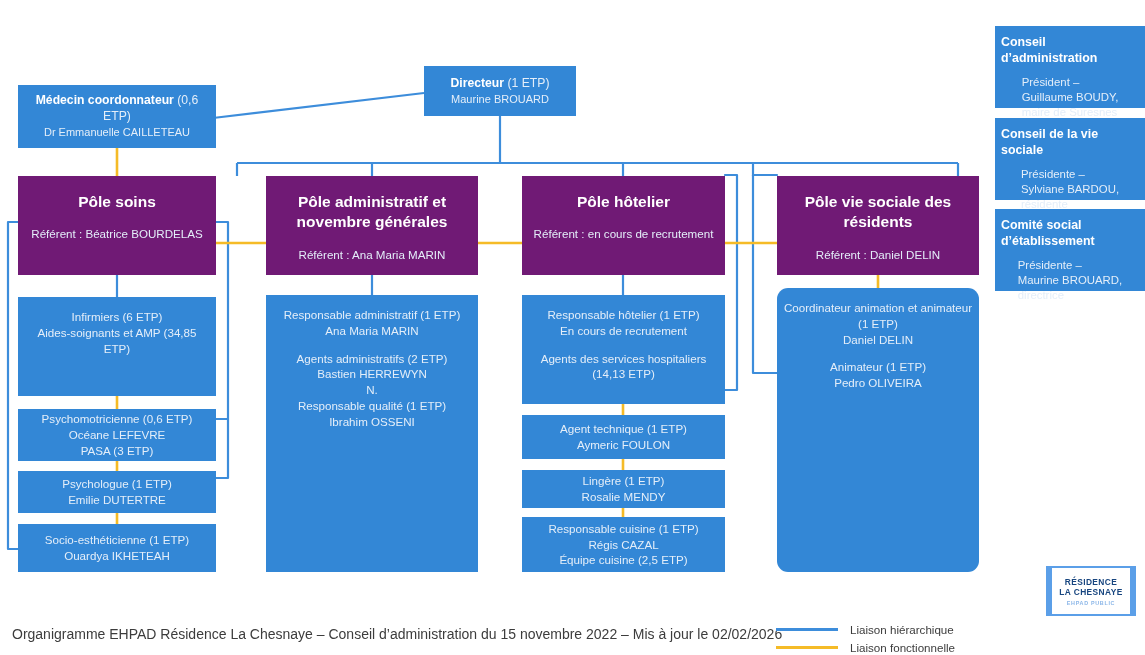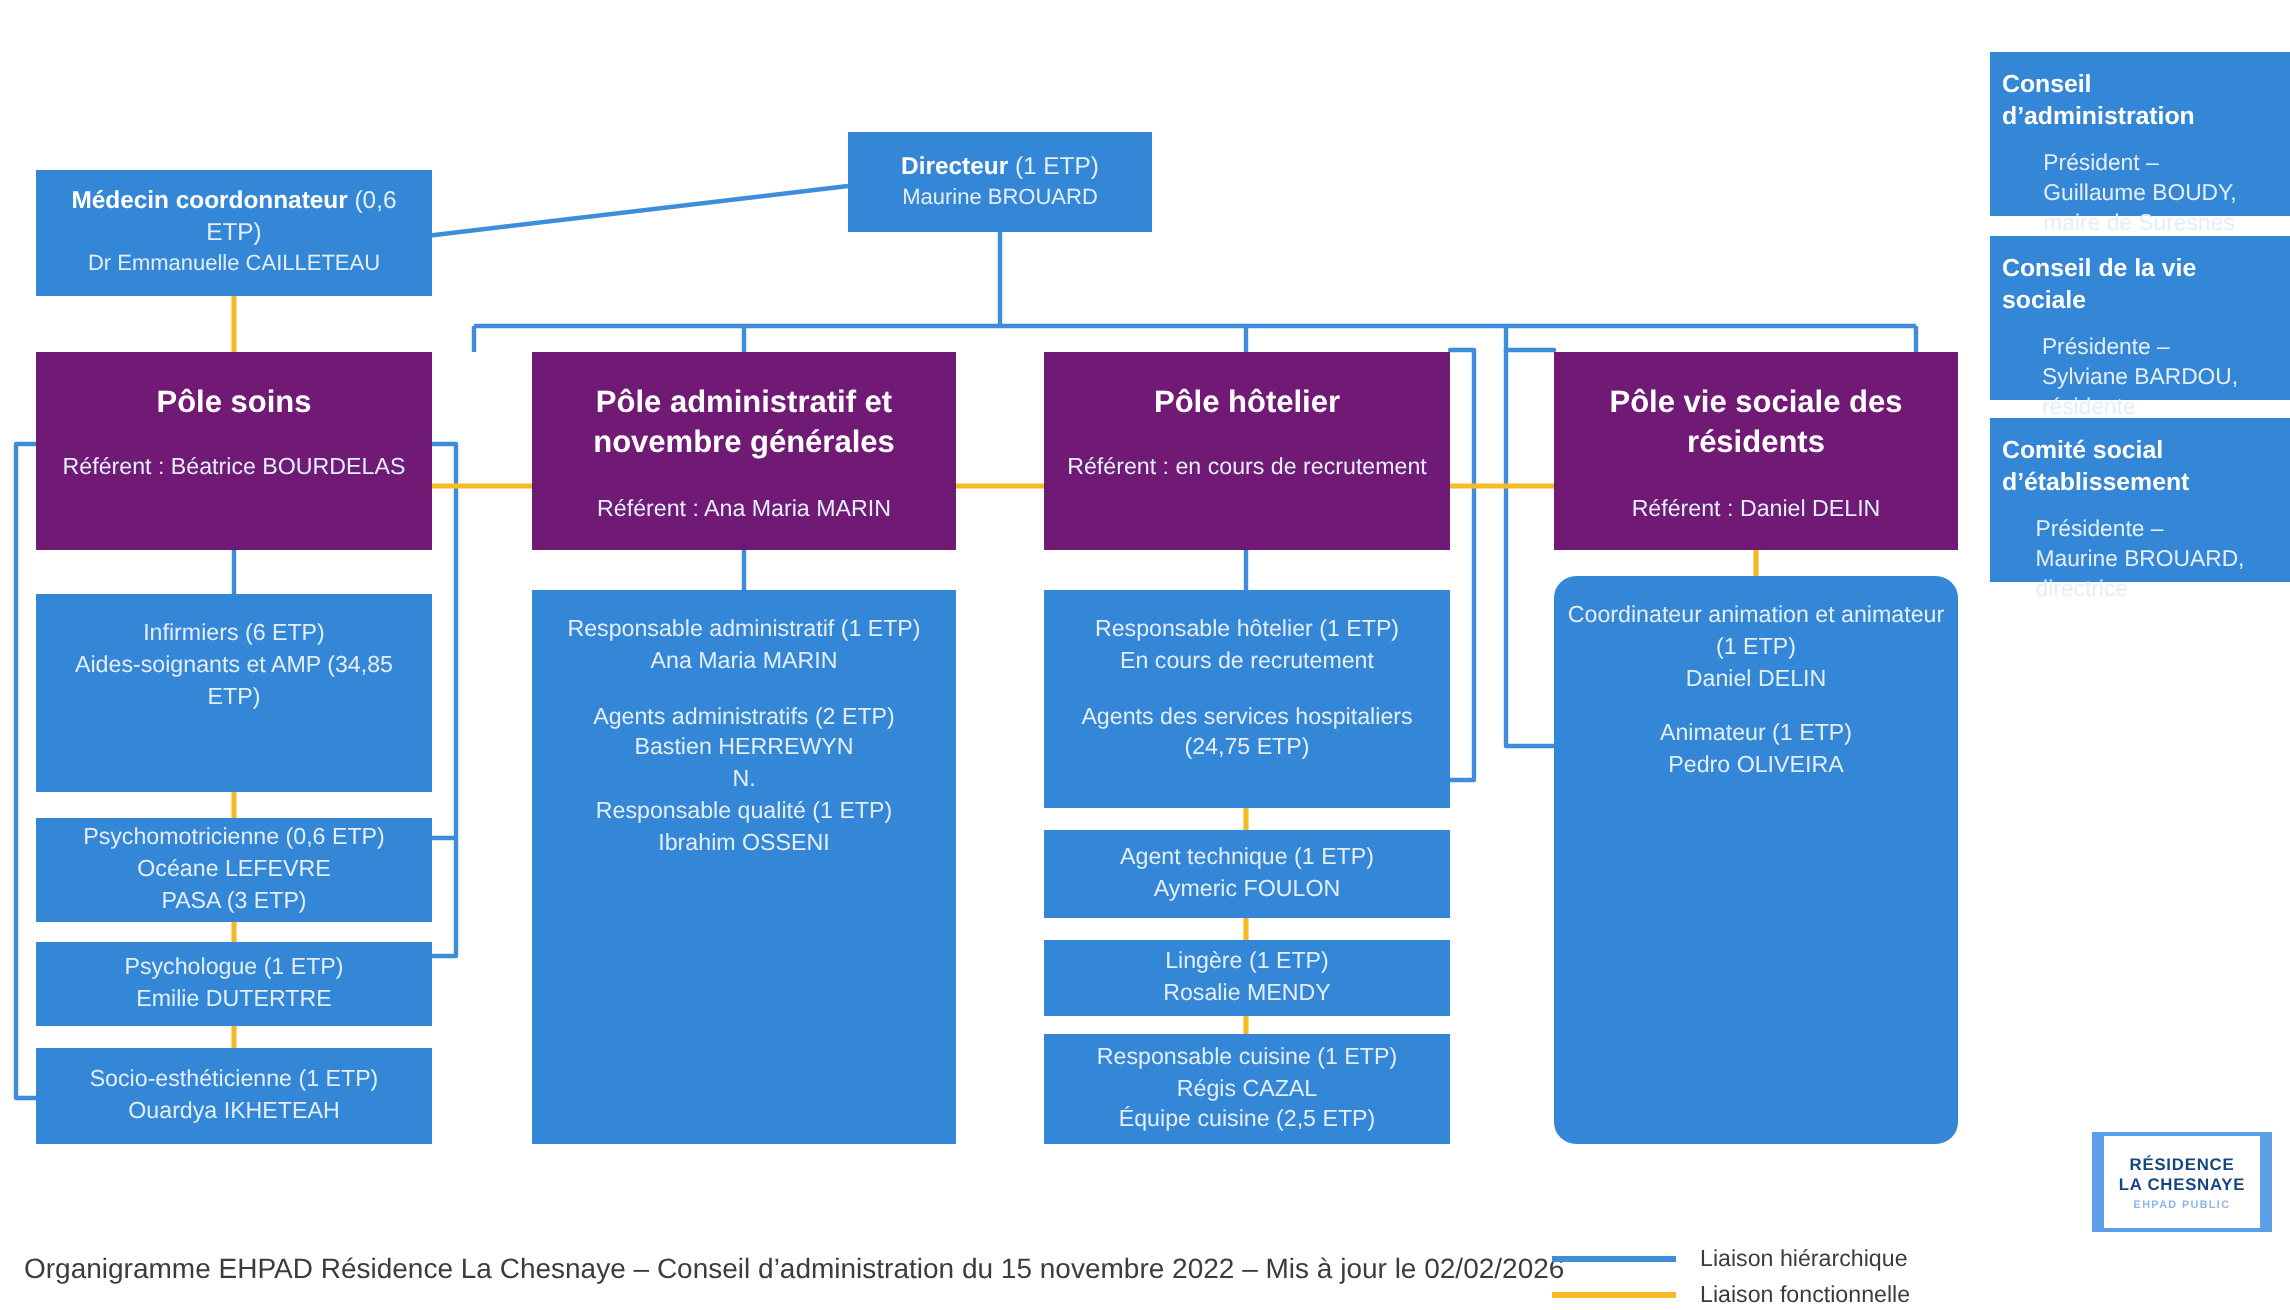--- a/index.html
+++ b/index.html
@@ -296,21 +296,21 @@
     <div class="grp">Socio-esthéticienne (1 ETP)<br>Ouardya IKHETEAH</div>
   </div>
 
   <div class="staff" style="left:266px; top:295px; width:212px; height:277px;">
     <div class="grp">Responsable administratif (1 ETP)<br>Ana Maria MARIN</div>
     <div class="grp">Agents administratifs (2 ETP)<br>Bastien HERREWYN<br>N.<br>Responsable qualité (1 ETP)<br>Ibrahim OSSENI</div>
   </div>
 
   <div class="staff" style="left:522px; top:295px; width:203px; height:109px;">
     <div class="grp">Responsable hôtelier (1 ETP)<br>En cours de recrutement</div>
-    <div class="grp">Agents des services hospitaliers (24,75 ETP)</div>
+    <div class="grp">Agents des services hospitaliers (14,13 ETP)</div>
   </div>
 
   <div class="staff center" style="left:522px; top:415px; width:203px; height:44px;">
     <div class="grp">Agent technique (1 ETP)<br>Aymeric FOULON</div>
   </div>
 
   <div class="staff center" style="left:522px; top:470px; width:203px; height:38px;">
     <div class="grp">Lingère (1 ETP)<br>Rosalie MENDY</div>
   </div>
 

